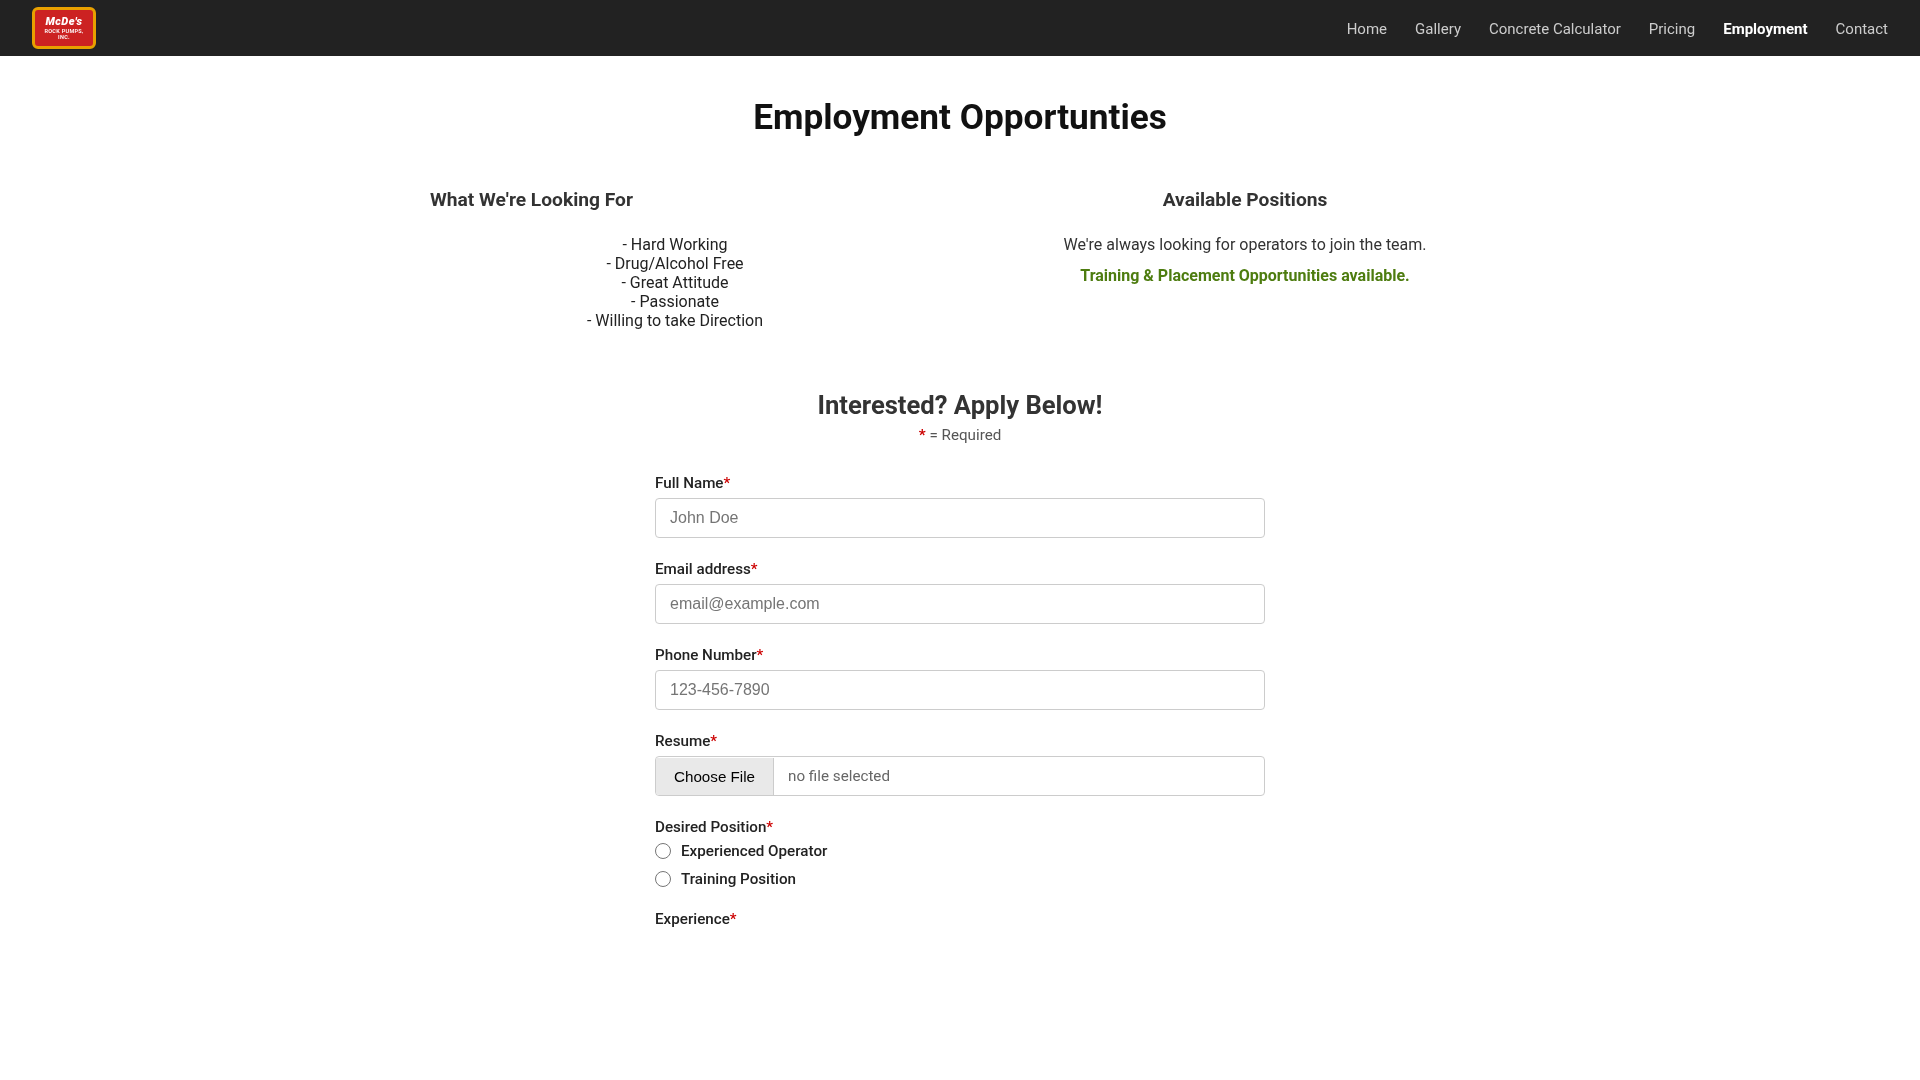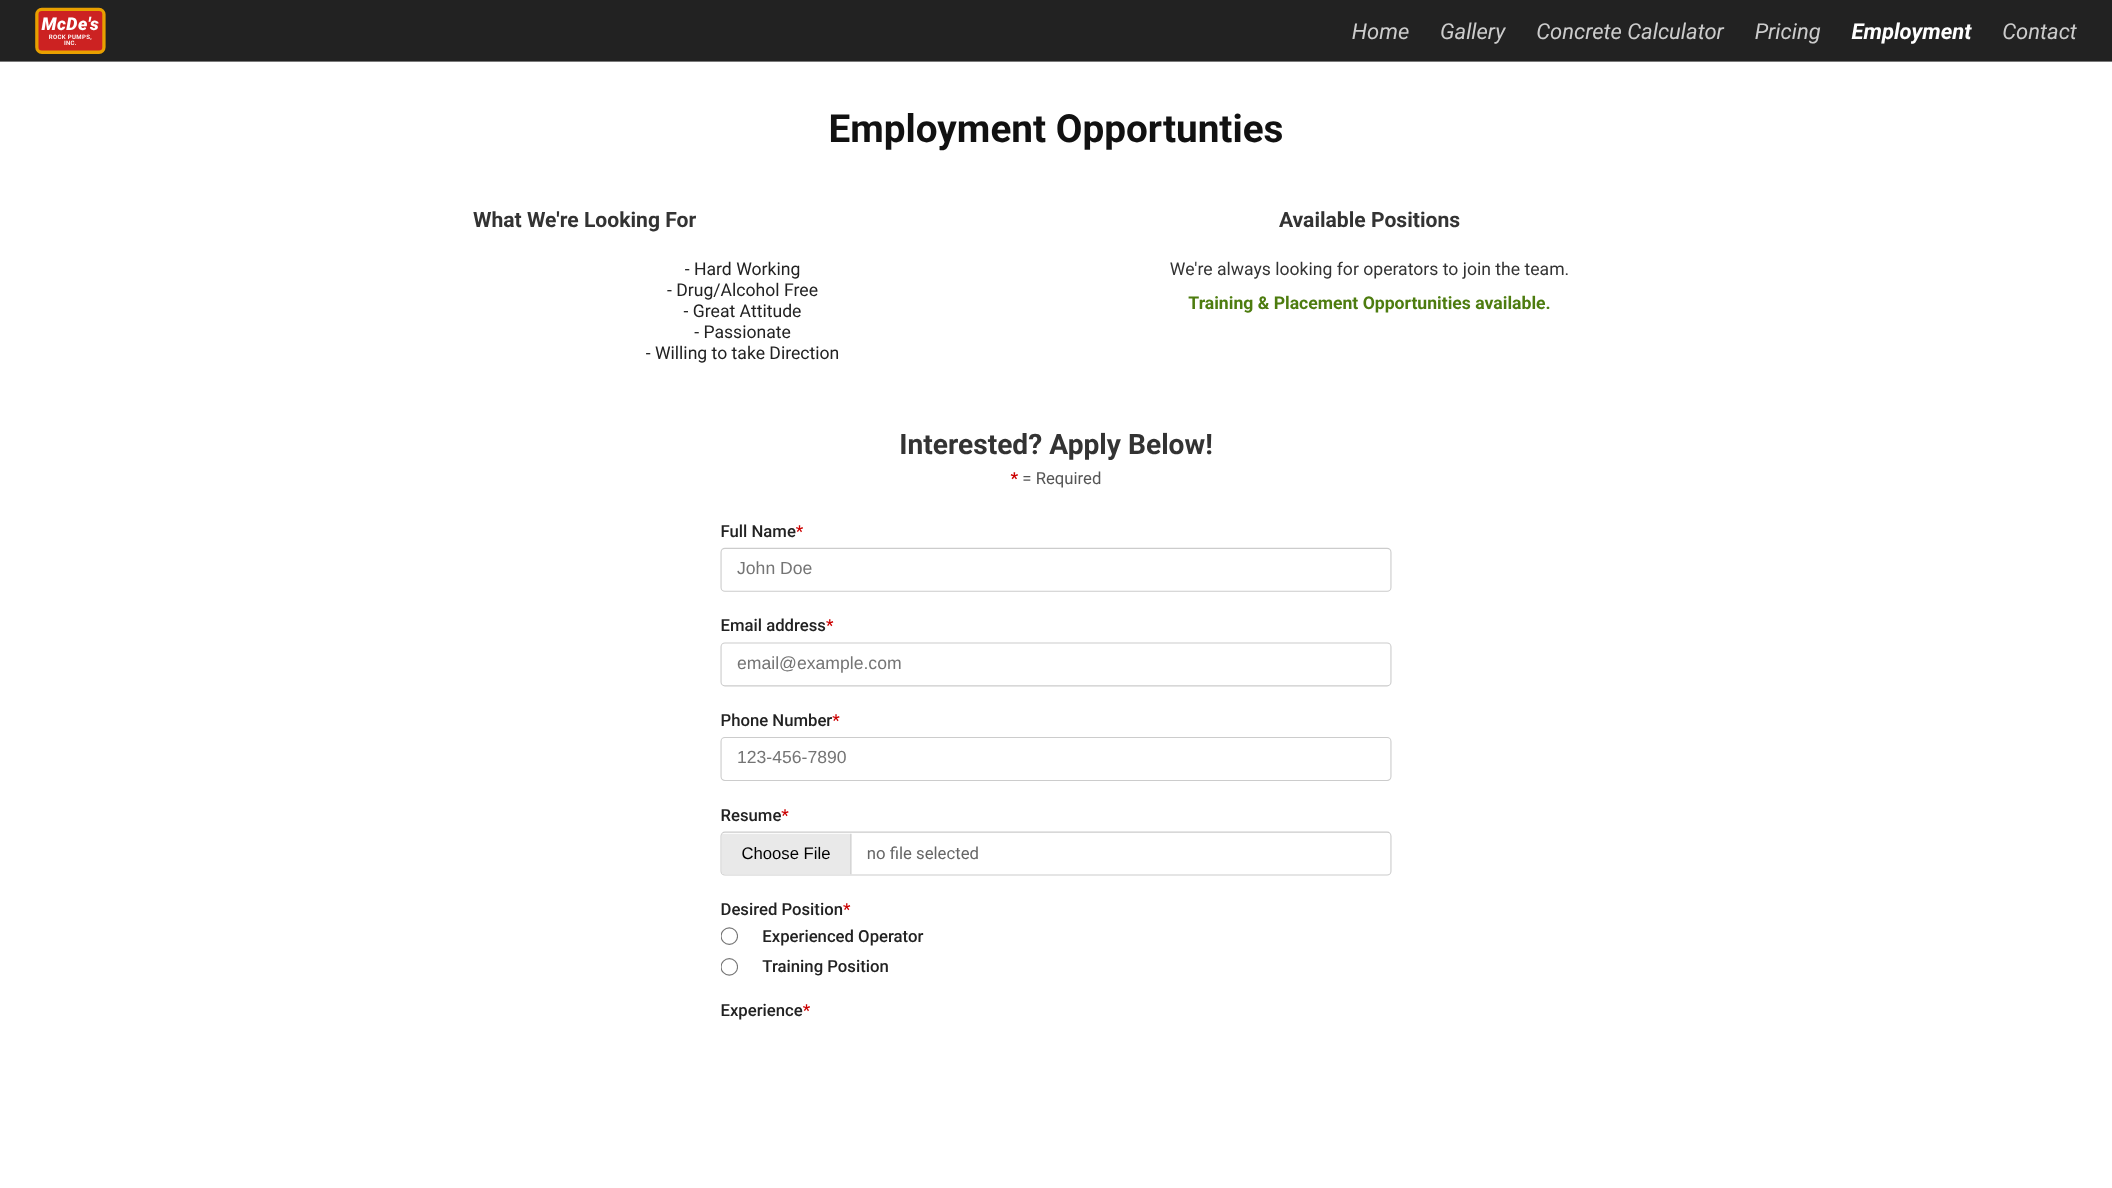--- a/index.html
+++ b/index.html
@@ -37,21 +37,21 @@
       width: 64px;
       height: 42px;
       display: flex;
       flex-direction: column;
       align-items: center;
       justify-content: center;
       padding: 2px 4px;
     }
 
     .logo-top {
-      font-size: 16px;
+      font-size: 11px;
       font-weight: 900;
       color: #fff;
       font-style: italic;
       letter-spacing: 0.5px;
       line-height: 1.1;
     }
 
     .logo-sub {
       font-size: 5.5px;
       color: #fff;
@@ -63,22 +63,21 @@
 
     .nav-links {
       display: flex;
       gap: 28px;
       list-style: none;
     }
 
     .nav-links a {
       color: #ccc;
       text-decoration: none;
-      font-size: 20px;
-      font-style: italic;
+      font-size: 15px;
     }
 
     .nav-links a.active {
       color: #fff;
       font-weight: 700;
     }
 
     
     main {
       max-width: 1100px;
@@ -229,21 +228,21 @@
     
     .radio-group {
       display: flex;
       flex-direction: column;
       gap: 10px;
     }
 
     .radio-item {
       display: flex;
       align-items: center;
-      gap: 22px;
+      gap: 10px;
       font-size: 1rem;
       color: #222;
     }
 
     .radio-item input[type="radio"] {
       width: 16px;
       height: 16px;
       cursor: pointer;
     }
   </style>

